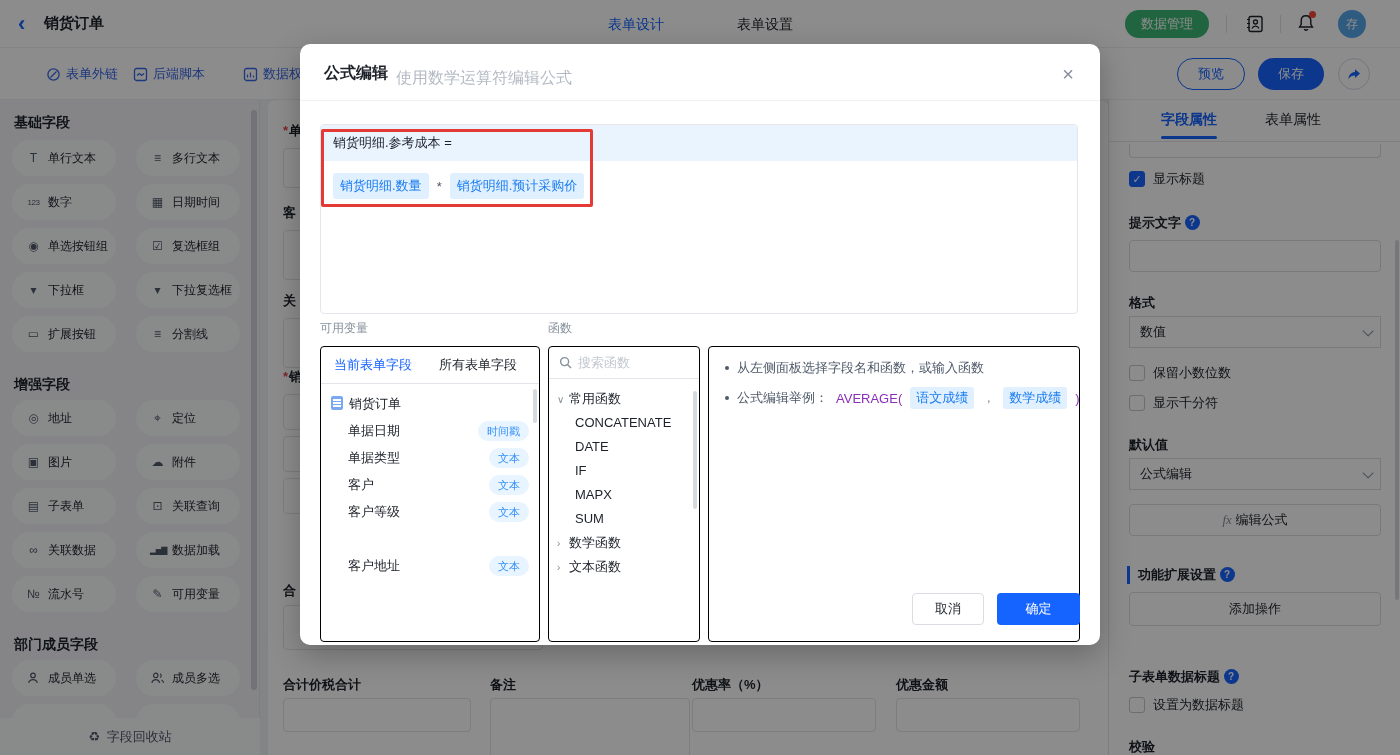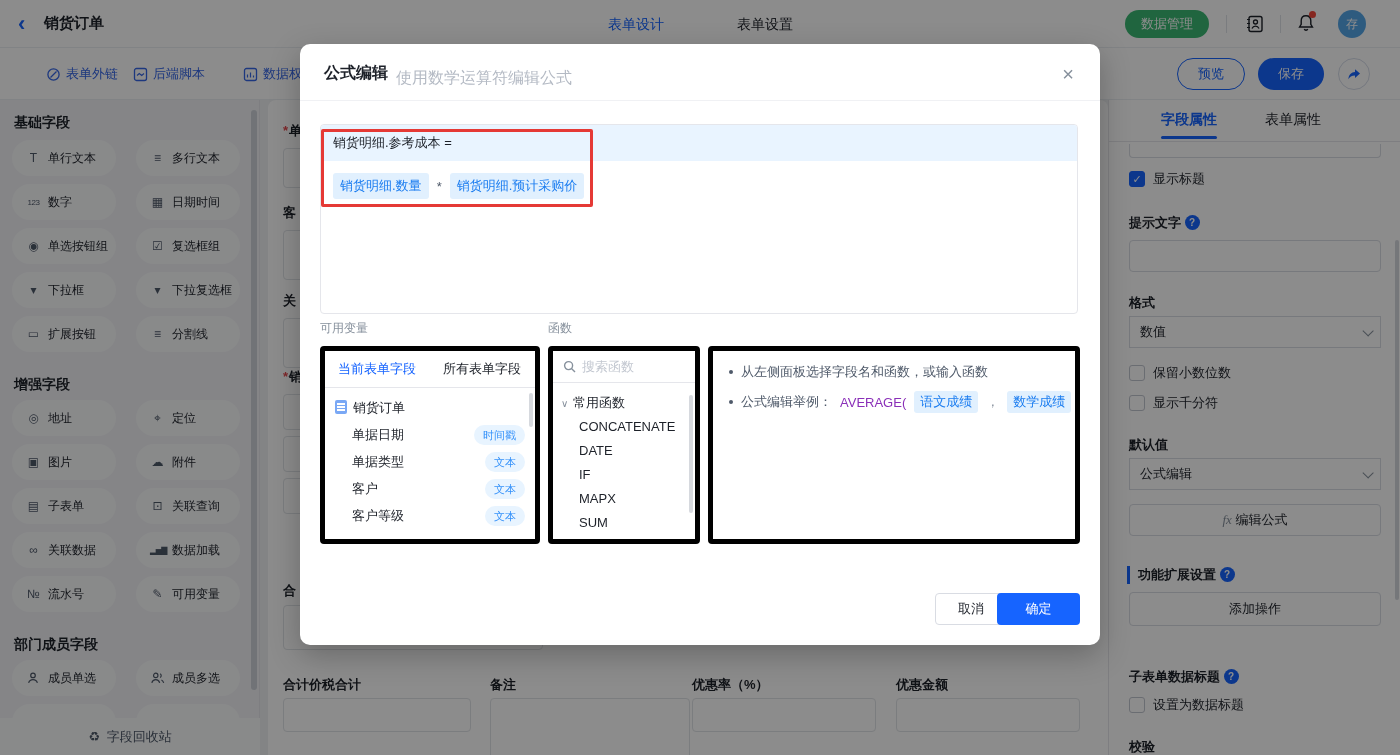--- a/index.html
+++ b/index.html
@@ -59,41 +59,41 @@
   .mtitle { font-size:16px; font-weight:bold; color:#1d2129; }
   .msub { font-size:16px; color:#b4bac4; }
   .mclose { position:absolute; right:26px; top:20px; font-size:20px; color:#86909c; line-height:20px; cursor:pointer; }
   .mheaderline { position:absolute; left:0; top:56px; width:800px; height:1px; background:#f0f1f4; }
   .editor { position:absolute; left:20px; top:80px; width:758px; height:190px; border:1px solid #e5e6eb; border-radius:4px; background:#fff; overflow:hidden; }
   .edstrip { position:absolute; left:0; top:0; width:100%; height:36px; background:#e9f4ff; font-size:13px; color:#1d2129; line-height:36px; padding-left:12px; }
   .chips { position:absolute; left:12px; top:48px; display:flex; align-items:center; gap:8px; font-size:13px; color:#4e5969; }
   .chip { background:#e1f0fe; color:#1a7cf0; padding:4px 7px; border-radius:3px; font-size:13px; }
   .redbox { position:absolute; left:21px; top:85px; width:272px; height:78px; border:3px solid #e53935; border-radius:2px; z-index:5; pointer-events:none; }
   .grouplabel { position:absolute; font-size:12px; color:#86909c; }
-  .mbox { position:absolute; top:302px; height:198px; border:5px solid #000000; border-radius:4px; background:#fff; overflow:hidden; }
+  .mbox { position:absolute; top:302px; height:296px; border:1px solid #000000; border-radius:4px; background:#fff; overflow:hidden; }
   .vtab { position:absolute; top:0; font-size:13px; line-height:36px; cursor:pointer; }
   .vtabborder { position:absolute; left:0; top:36px; width:100%; height:1px; background:#e5e6eb; }
   .vrow { position:absolute; left:0; width:100%; height:26px; font-size:13px; color:#1d2129; line-height:26px; }
   .badge { position:absolute; right:10px; top:3px; height:20px; line-height:20px; padding:0 9px; border-radius:10px; font-size:11px; }
   .badge.blue { background:#e8f4ff; color:#3491fa; }
   .badge.orange { background:#ffece6; color:#f77234; }
   .docicon { display:inline-block; width:12px; height:14px; background:#7aa8f5; border-radius:2px; position:relative; top:2px; margin:0 6px 0 10px; }
   .docicon:after { content:""; position:absolute; left:2px; top:3px; width:8px; height:1.5px; background:#fff; box-shadow:0 3px 0 #fff, 0 6px 0 #fff; }
   .srch { position:absolute; left:0; top:0; width:100%; height:32px; border-bottom:1px solid #e5e6eb; display:flex; align-items:center; gap:6px; padding-left:10px; }
   .srch input { border:none; outline:none; width:100px; font-size:13px; color:#1d2129; font-family:inherit; }
   .srch input::placeholder { color:#c2c7d0; }
   .frow { position:absolute; left:0; width:100%; font-size:13px; color:#1d2129; height:24px; line-height:24px; cursor:pointer; }
   .tw { color:#86909c; font-size:10px; display:inline-block; width:12px; }
   .fn-thumb { position:absolute; right:2px; top:44px; width:4px; height:118px; border-radius:2px; background:#d6d9de; }
   .var-thumb { position:absolute; right:2px; top:42px; width:4px; height:34px; border-radius:2px; background:#d6d9de; }
   .tipline { position:absolute; left:16px; font-size:13px; color:#4e5969; display:flex; align-items:center; gap:8px; white-space:nowrap; }
   .dot { width:4px; height:4px; border-radius:50%; background:#4e5969; flex:0 0 auto; }
   .fnpurple { color:#8a2fb8; }
   .minichip { background:#e1f0fe; color:#1a7cf0; padding:2px 6px; border-radius:3px; font-size:13px; }
-  .btn-cancel { position:absolute; left:635px; top:549px; width:72px; height:32px; border:1px solid #d9dce3; border-radius:4px; background:#fff; font-size:13px; color:#1d2129; text-align:center; line-height:30px; cursor:pointer; }
+  .btn-cancel { position:absolute; left:612px; top:549px; width:72px; height:32px; border:1px solid #d9dce3; border-radius:4px; background:#fff; font-size:13px; color:#1d2129; text-align:center; line-height:30px; cursor:pointer; }
   .btn-ok { position:absolute; left:697px; top:549px; width:83px; height:32px; border:none; border-radius:4px; background:#1664ff; font-size:13px; color:#fff; text-align:center; line-height:32px; cursor:pointer; }
   svg { display:block; }
 </style>
 </head>
 <body>
 
 <div class="topbar">
   <span class="abs back" style="left:18px;top:1px;">‹</span>
   <span class="abs apptitle" style="left:44px;top:0;">销货订单</span>
   <span class="abs toptab active" style="left:608px;">表单设计</span>

